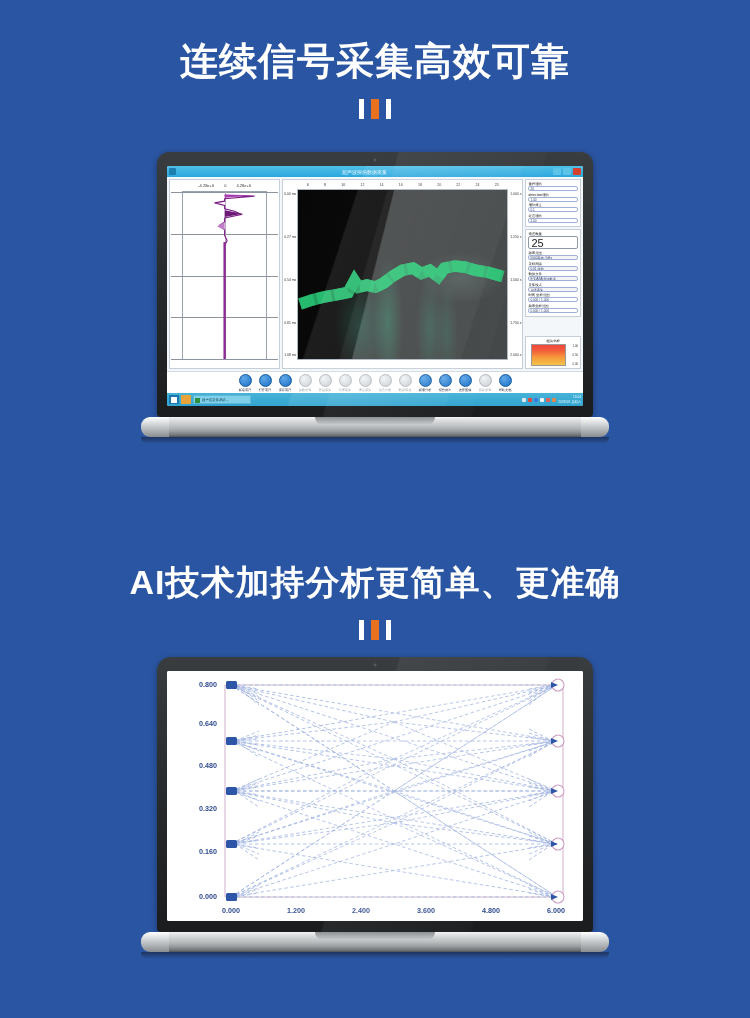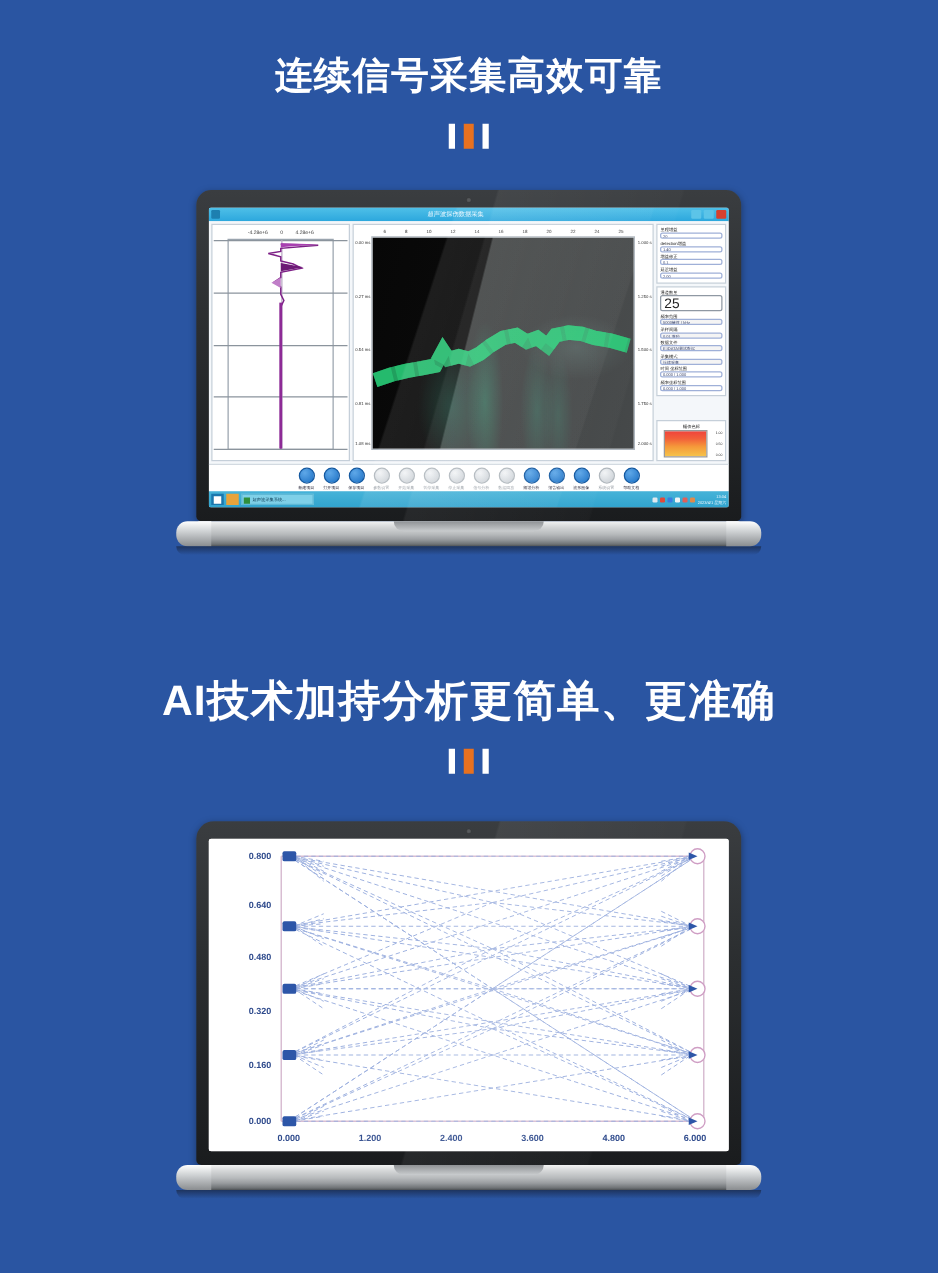--- a/index.html
+++ b/index.html
@@ -12,21 +12,21 @@
 
   
   .section { position: absolute; left: 0; width: 750px; }
   .heading {
     text-align: center;
     color: #ffffff;
     font-weight: bold;
     letter-spacing: 1px;
     white-space: nowrap;
   }
-  .h1 { font-size: 30px; line-height: 42px; }
+  .h1 { font-size: 38px; line-height: 42px; }
   .h2 { font-size: 34px; line-height: 42px; }
   .divider {
     display: flex; justify-content: center; align-items: center;
     gap: 7px; margin-top: 17px;
   }
   .divider i { display: block; width: 5px; height: 20px; background: #ffffff; }
   .divider i.accent { background: #e8711f; width: 8px; }
 
   
   .laptop { position: absolute; }
@@ -436,21 +436,21 @@
       <div class="glare"></div>
     </div>
     <div class="lidglare"></div>
   </div>
   <div class="base">
     <div class="notch"></div>
     <div class="baseshadow"></div>
   </div>
 </div>
 
-<div class="section" style="top:540px;">
+<div class="section" style="top:561px;">
   <div class="heading h2">AI技术加持分析更简单、更准确</div>
   <div class="divider">
     <i></i>
     <i class="accent"></i>
     <i></i>
   </div>
 </div>
 
 <div class="laptop" style="left:157px; top:657px; width:436px;">
   <div class="lid" style="border-radius:14px 14px 4px 4px;">

